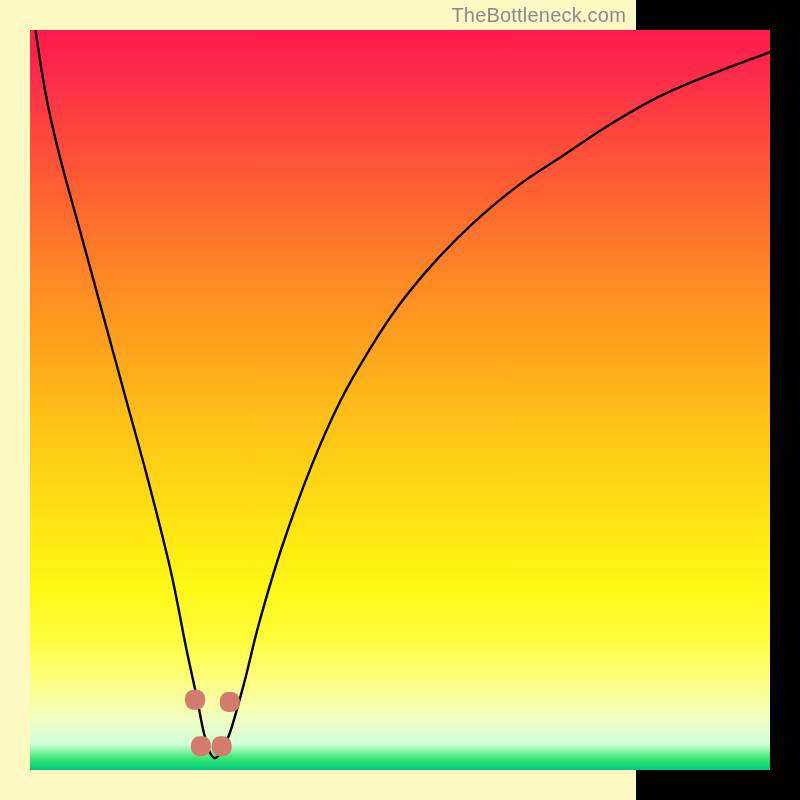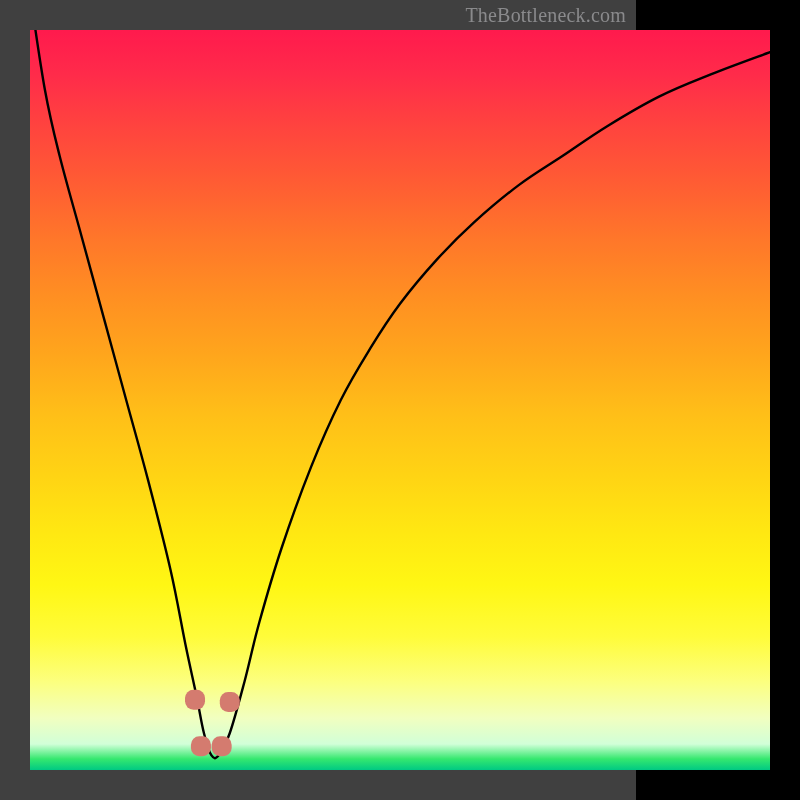--- a/index.html
+++ b/index.html
@@ -8,22 +8,21 @@
     width: 800px;
     height: 800px;
     background: #000000;
     overflow: hidden;
     font-family: Arial, Helvetica, sans-serif;
   }
   .frame {
     position: relative;
     width: 636px;
     height: 800px;
-    background: #404040;
-    font-family: Liberation Serif, serif;
+    background: #fef9c3;
   }
   .plot-area {
     position: absolute;
     left: 30px;
     top: 30px;
     width: 740px;
     height: 740px;
     background: linear-gradient(to bottom,
       #ff1a4d 0%,
       #ff2b4a 6%,

